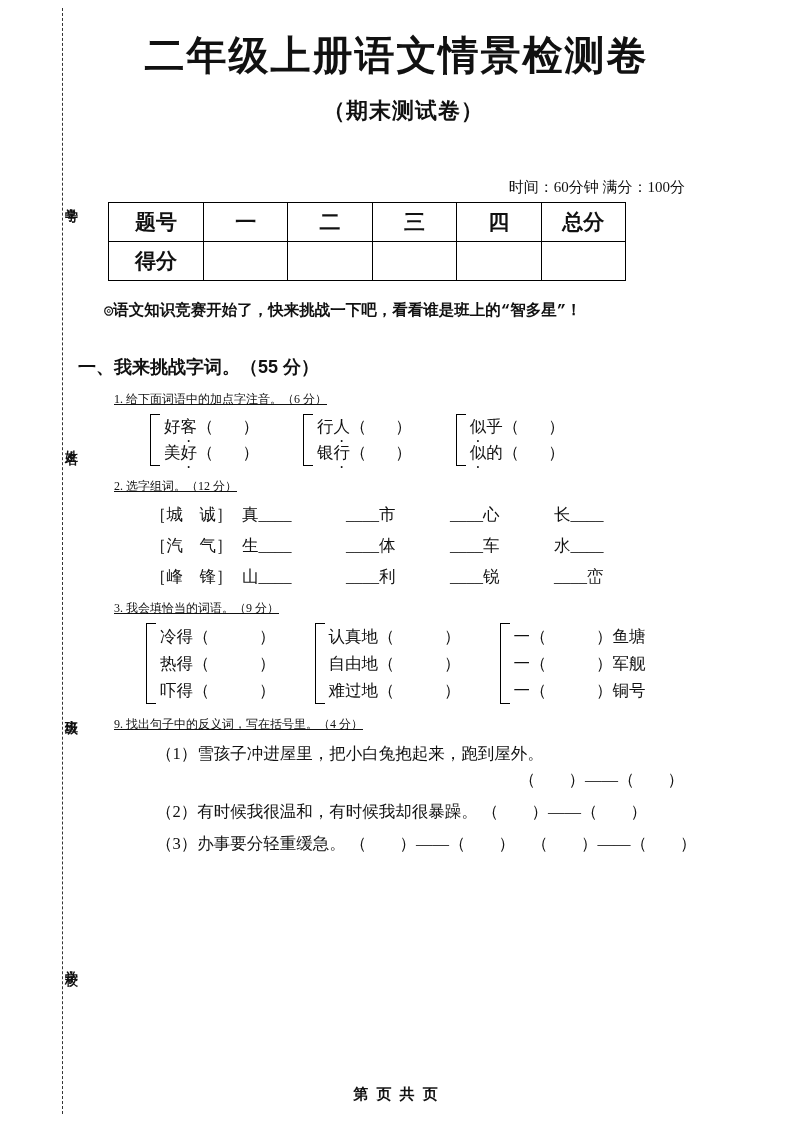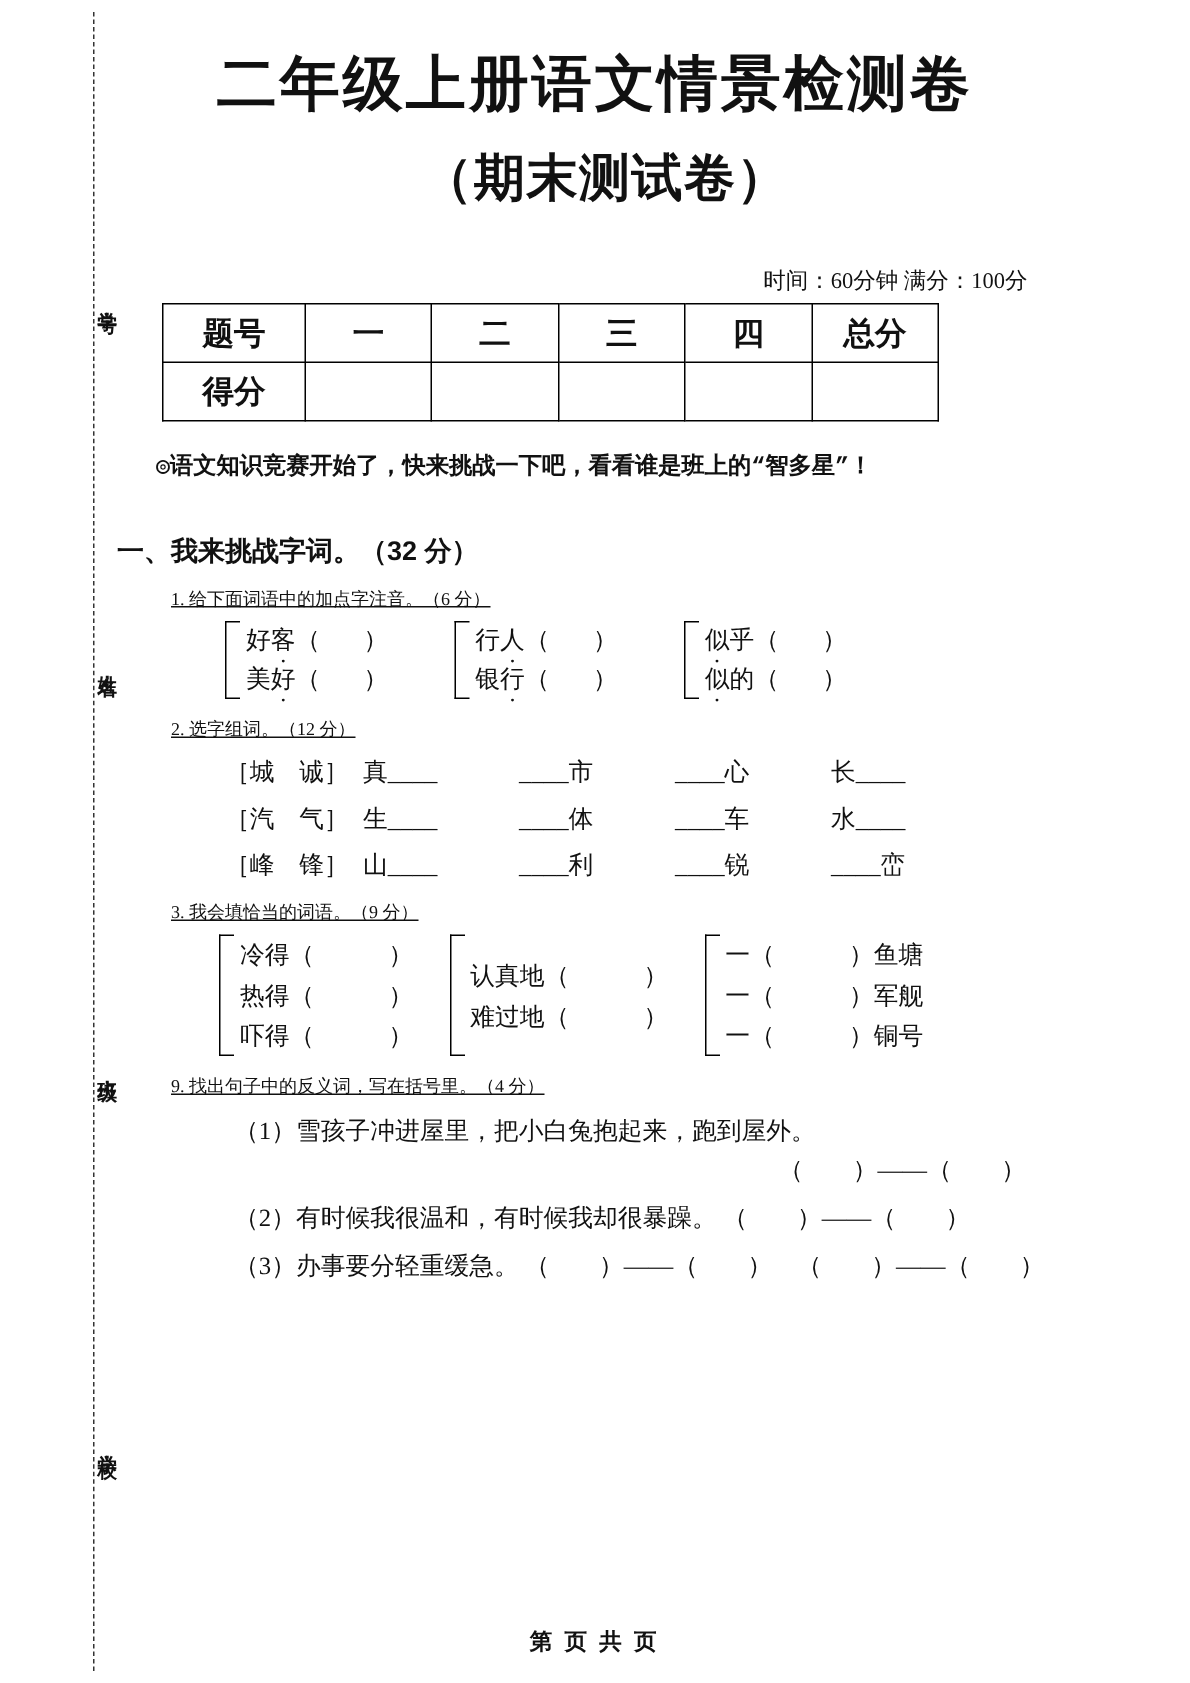--- a/index.html
+++ b/index.html
@@ -59,21 +59,21 @@
     font-weight: bold;
     letter-spacing: 2px;
     font-family: "Liberation Sans", sans-serif;
   }
   .subtitle {
     position: absolute;
     left: 0;
     right: 16px;
     top: 96px;
     text-align: center;
-    font-size: 34px;
+    font-size: 22px;
     font-weight: bold;
     letter-spacing: 1px;
     font-family: "Liberation Sans", sans-serif;
     padding-left: 30px;
   }
   .meta {
     position: absolute;
     right: 108px;
     top: 178px;
     font-size: 15px;
@@ -171,21 +171,21 @@
   .pickrow .choices { width: 92px; white-space: nowrap; }
   .cell {
     width: 104px;
     white-space: nowrap;
   }
 
   
   .tri {
     display: flex;
     margin: 6px 0 11px 68px;
-    gap: 24px;
+    gap: 39px;
   }
   .tri .bgroup { }
   .tri .brow { line-height: 27px; }
 
   
   .sent {
     margin: 10px 0 0 78px;
     font-size: 16.5px;
   }
   .ansline {
@@ -240,21 +240,21 @@
       <td></td>
       <td></td>
     </tr>
   </tbody>
     </table>
 
   <div class="note">◎语文知识竞赛开始了，快来挑战一下吧，看看谁是班上的“智多星”！</div>
 
   <div class="content">
 
-    <div class="sec-title">一、我来挑战字词。（32 分）</div>
+    <div class="sec-title">一、我来挑战字词。（55 分）</div>
 
     <div class="q">1. 给下面词语中的加点字注音。（6 分）</div>
     <div class="bgroups">
       <div class="bgroup">
         <div class="brace"></div>
         <div class="brows">
           <div class="brow">好<span class="dotted">客</span>（&nbsp;&nbsp;&nbsp;&nbsp;&nbsp;&nbsp;&nbsp;）</div>
           <div class="brow">美<span class="dotted">好</span>（&nbsp;&nbsp;&nbsp;&nbsp;&nbsp;&nbsp;&nbsp;）</div>
         </div>
       </div>
@@ -304,20 +304,21 @@
         <div class="brows">
           <div class="brow">冷得（　　　）</div>
           <div class="brow">热得（　　　）</div>
           <div class="brow">吓得（　　　）</div>
         </div>
       </div>
       <div class="bgroup">
         <div class="brace"></div>
         <div class="brows">
           <div class="brow">认真地（　　　）</div>
+          <div class="brow">自由地（　　　）</div>
           <div class="brow">难过地（　　　）</div>
         </div>
       </div>
       <div class="bgroup">
         <div class="brace"></div>
         <div class="brows">
           <div class="brow">一（　　　）鱼塘</div>
           <div class="brow">一（　　　）军舰</div>
           <div class="brow">一（　　　）铜号</div>
         </div>

